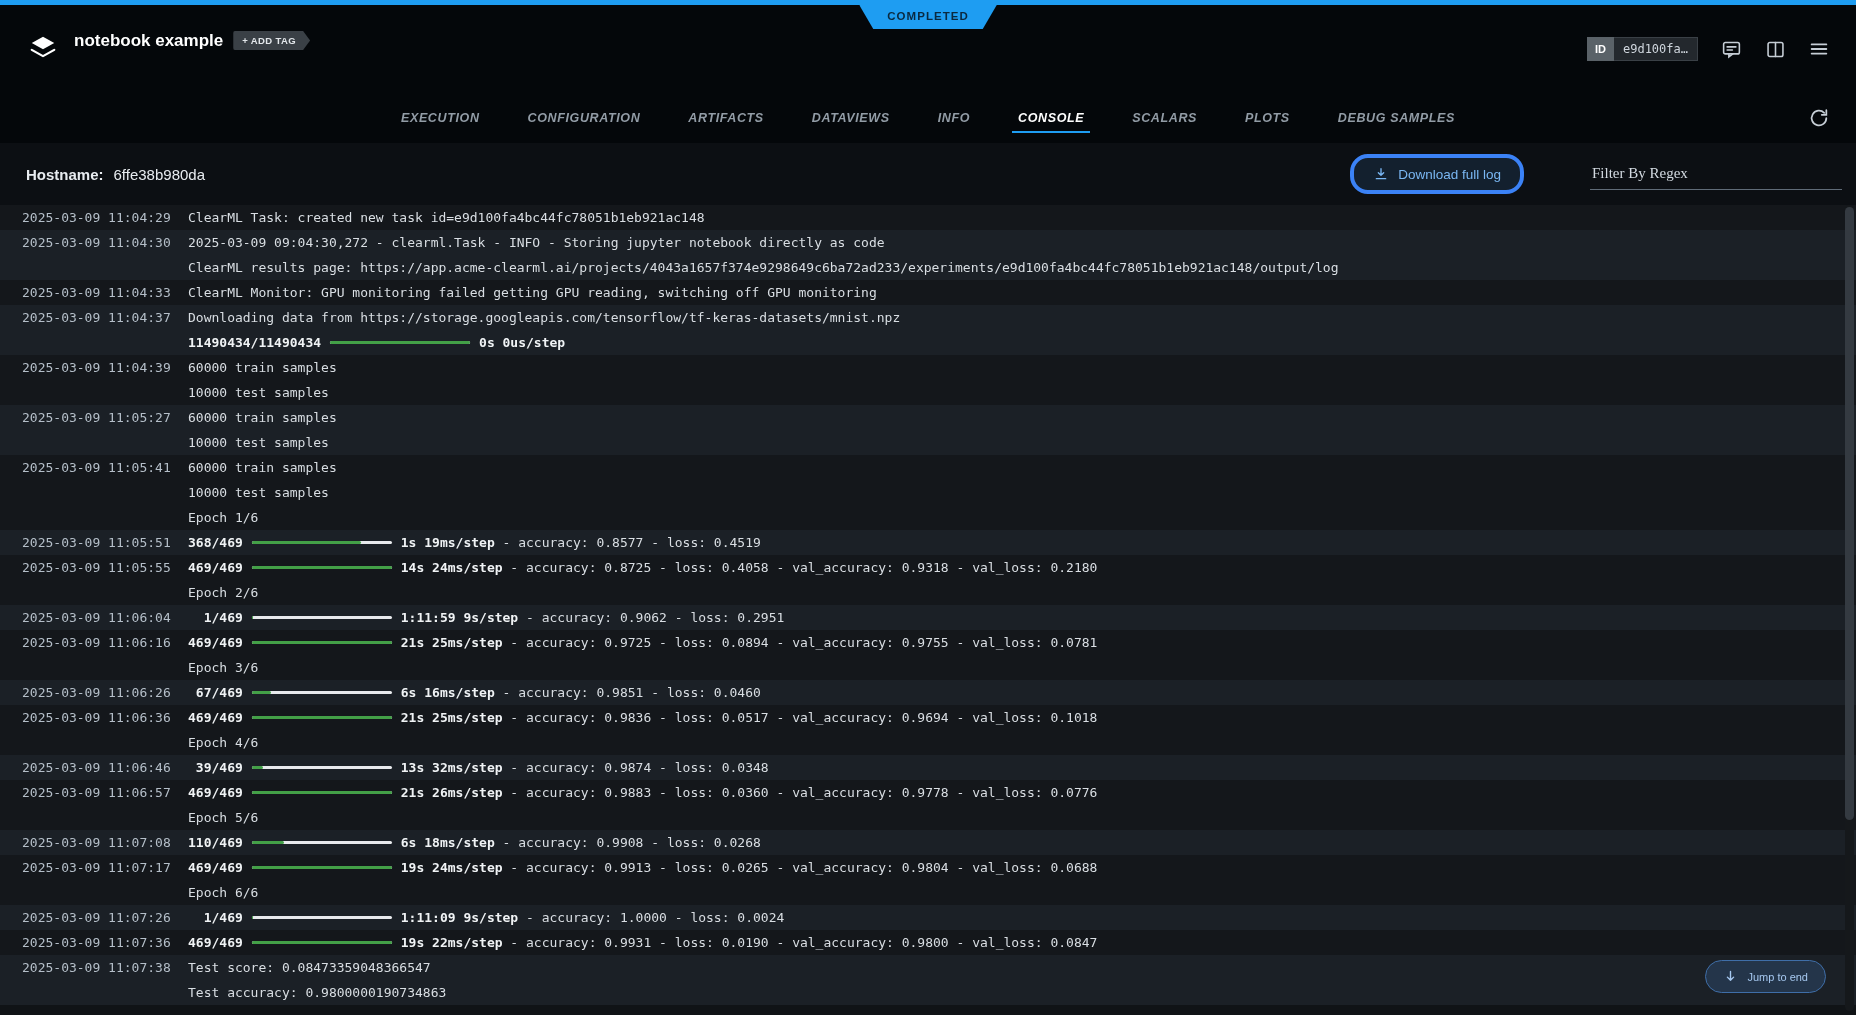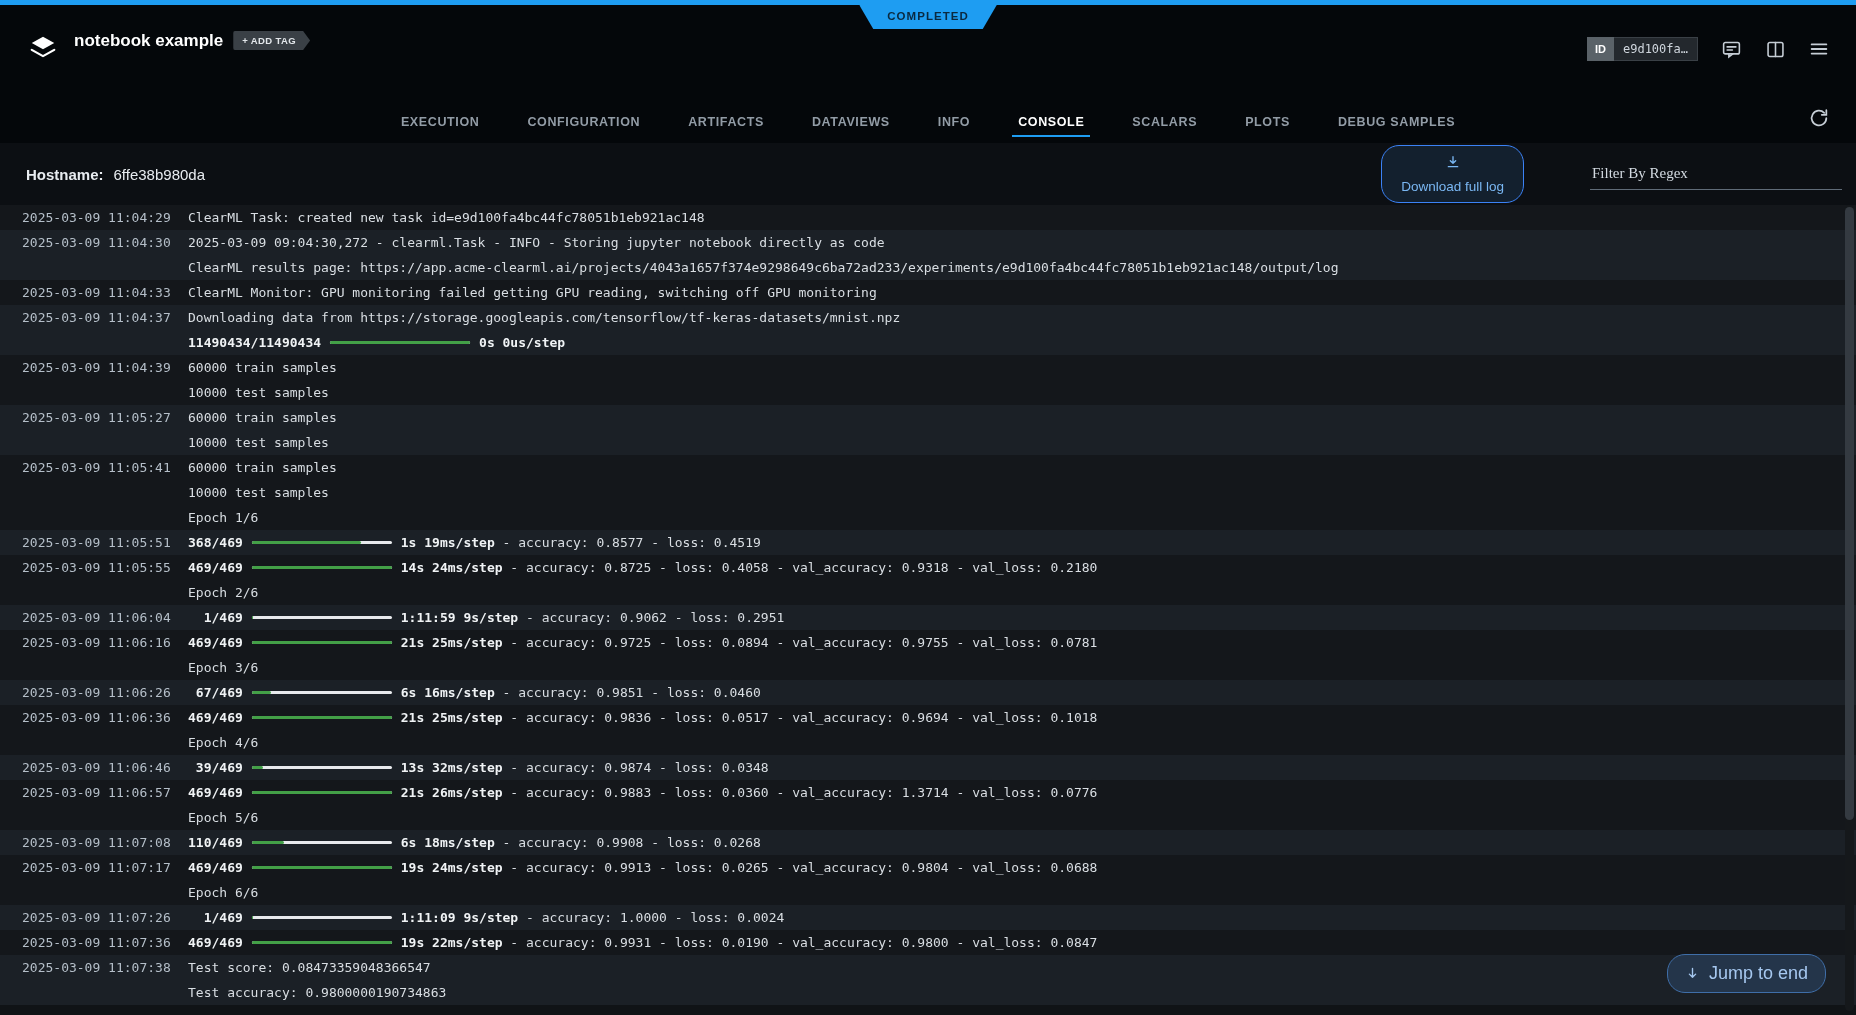--- a/index.html
+++ b/index.html
@@ -38,21 +38,21 @@
     cursor: pointer;
   }
   .header-right { position: absolute; right: 26px; top: 32px; display: flex; align-items: center; gap: 22px; }
   .id-chip { display: flex; align-items: stretch; height: 24px; border-radius: 0; overflow: hidden; cursor: pointer; }
   .id-key { background: #5a6268; color: #fff; font-size: 11px; font-weight: 700; padding: 0 8px; display: flex; align-items: center; }
   .id-val { background: #23282d; border: 1px solid #3a4046; border-left: none; color: #cfd6dd;
     font-family: "DejaVu Sans Mono", monospace; font-size: 12px; padding: 0 9px; display: flex; align-items: center; }
   .hicon { width: 22px; height: 22px; cursor: pointer; display: flex; align-items: center; justify-content: center; }
 
   
-  .tabs-bar { height: 50px; background: #04070a; position: relative; display: flex; align-items: flex-end; justify-content: center; }
+  .tabs-bar { height: 50px; background: #04070a; position: relative; display: flex; align-items: center; justify-content: center; font-style: italic; }
   .tabs { display: flex; gap: 44px; }
   .tab {
     font-size: 12.5px; font-weight: 600; letter-spacing: .05em;
     color: #929ca6; padding: 14px 2px; position: relative; cursor: pointer; white-space: nowrap;
   }
   .tab.active { color: #ffffff; }
   .tab.active::after {
     content: ""; position: absolute; left: -4px; right: -4px; bottom: 6px; height: 2px; background: var(--accent);
   }
   .refresh { position: absolute; right: 26px; top: 14px; width: 22px; height: 22px; cursor: pointer; }
@@ -60,24 +60,23 @@
   
   .console-header {
     height: 62px; background: #0c0f13;
     display: flex; align-items: center; padding: 0 14px 0 26px;
   }
   .hostname { color: #e8ecf0; font-size: 15px; text-align: right; }
   .hostname .hn-label { font-weight: 700; margin-right: 10px; }
   .dl-btn {
     margin-left: auto;
     display: flex; align-items: center; gap: 9px;
-    background: #13202e; border: 1px solid #3b82f6; border-radius: 18px;
+    background: #13202e; border: 4px solid #3b82f6; border-radius: 18px;
     color: #7ab7f3; font-size: 13.5px; padding: 8px 19px; cursor: pointer;
     font-family: "Liberation Sans", sans-serif;
-    flex-direction: column;
   }
   .filter-input {
     margin-left: 66px; width: 252px;
     background: transparent; border: none; border-bottom: 1px solid #5f6b77;
     color: #737373; font-size: 15px; padding: 7px 2px;
     font-family: Liberation Serif, serif;
   }
   .filter-input::placeholder { color: #d3dae1; }
 
   
@@ -100,21 +99,21 @@
     margin: 0 9px; vertical-align: middle; position: relative; top: -1px;
   }
   .pb-fill { position: absolute; left: 0; top: 0; bottom: 0; border-radius: 2px; }
   .pb-time { font-weight: 700; color: #f0f3f5; }
 
   
   .jump-btn {
     position: absolute; right: 30px; bottom: 22px;
     display: flex; align-items: center; gap: 9px;
     background: #24354a; border: 1px solid #3f6ea8; border-radius: 18px;
-    color: #a6c8f0; font-size: 18px; padding: 8px 17px; cursor: pointer; z-index: 6;
+    color: #a6c8f0; font-size: 11px; padding: 8px 17px; cursor: pointer; z-index: 6;
     font-family: "Liberation Sans", sans-serif;
   }
 
   
   .scrollbar { position: absolute; right: 2px; top: 205px; width: 9px; height: 806px; background: #15181b; border-radius: 5px; }
   .scroll-thumb { position: absolute; top: 2px; left: 0; width: 9px; height: 76%; background: #343a41; border-radius: 5px; cursor: pointer; }
 </style>
 </head>
 <body>
 
@@ -310,21 +309,21 @@
       </div>
       <div class="log-entry odd">
         <div class="log-line">
           <div class="log-ts">2025-03-09 11:06:46</div>
           <div class="log-msg"><span class="pb-label"> 39/469</span><span class="pb-bar" style="background: rgb(232, 234, 237);"><span class="pb-fill" style="width: 8%; background: rgb(67, 160, 71);"></span></span><span class="pb-time">13s 32ms/step</span><span> - accuracy: 0.9874 - loss: 0.0348</span></div>
         </div>
       </div>
       <div class="log-entry even">
         <div class="log-line">
           <div class="log-ts">2025-03-09 11:06:57</div>
-          <div class="log-msg"><span class="pb-label">469/469</span><span class="pb-bar" style="background: rgb(232, 234, 237);"><span class="pb-fill" style="width: 100%; background: rgb(67, 160, 71);"></span></span><span class="pb-time">21s 26ms/step</span><span> - accuracy: 0.9883 - loss: 0.0360 - val_accuracy: 1.3714 - val_loss: 0.0776</span></div>
+          <div class="log-msg"><span class="pb-label">469/469</span><span class="pb-bar" style="background: rgb(232, 234, 237);"><span class="pb-fill" style="width: 100%; background: rgb(67, 160, 71);"></span></span><span class="pb-time">21s 26ms/step</span><span> - accuracy: 0.9883 - loss: 0.0360 - val_accuracy: 0.9778 - val_loss: 0.0776</span></div>
         </div>
         <div class="log-line">
           <div class="log-ts"></div>
           <div class="log-msg">Epoch 5/6</div>
         </div>
       </div>
       <div class="log-entry odd">
         <div class="log-line">
           <div class="log-ts">2025-03-09 11:07:08</div>
           <div class="log-msg"><span class="pb-label">110/469</span><span class="pb-bar" style="background: rgb(232, 234, 237);"><span class="pb-fill" style="width: 23%; background: rgb(67, 160, 71);"></span></span><span class="pb-time">6s 18ms/step</span><span> - accuracy: 0.9908 - loss: 0.0268</span></div>

